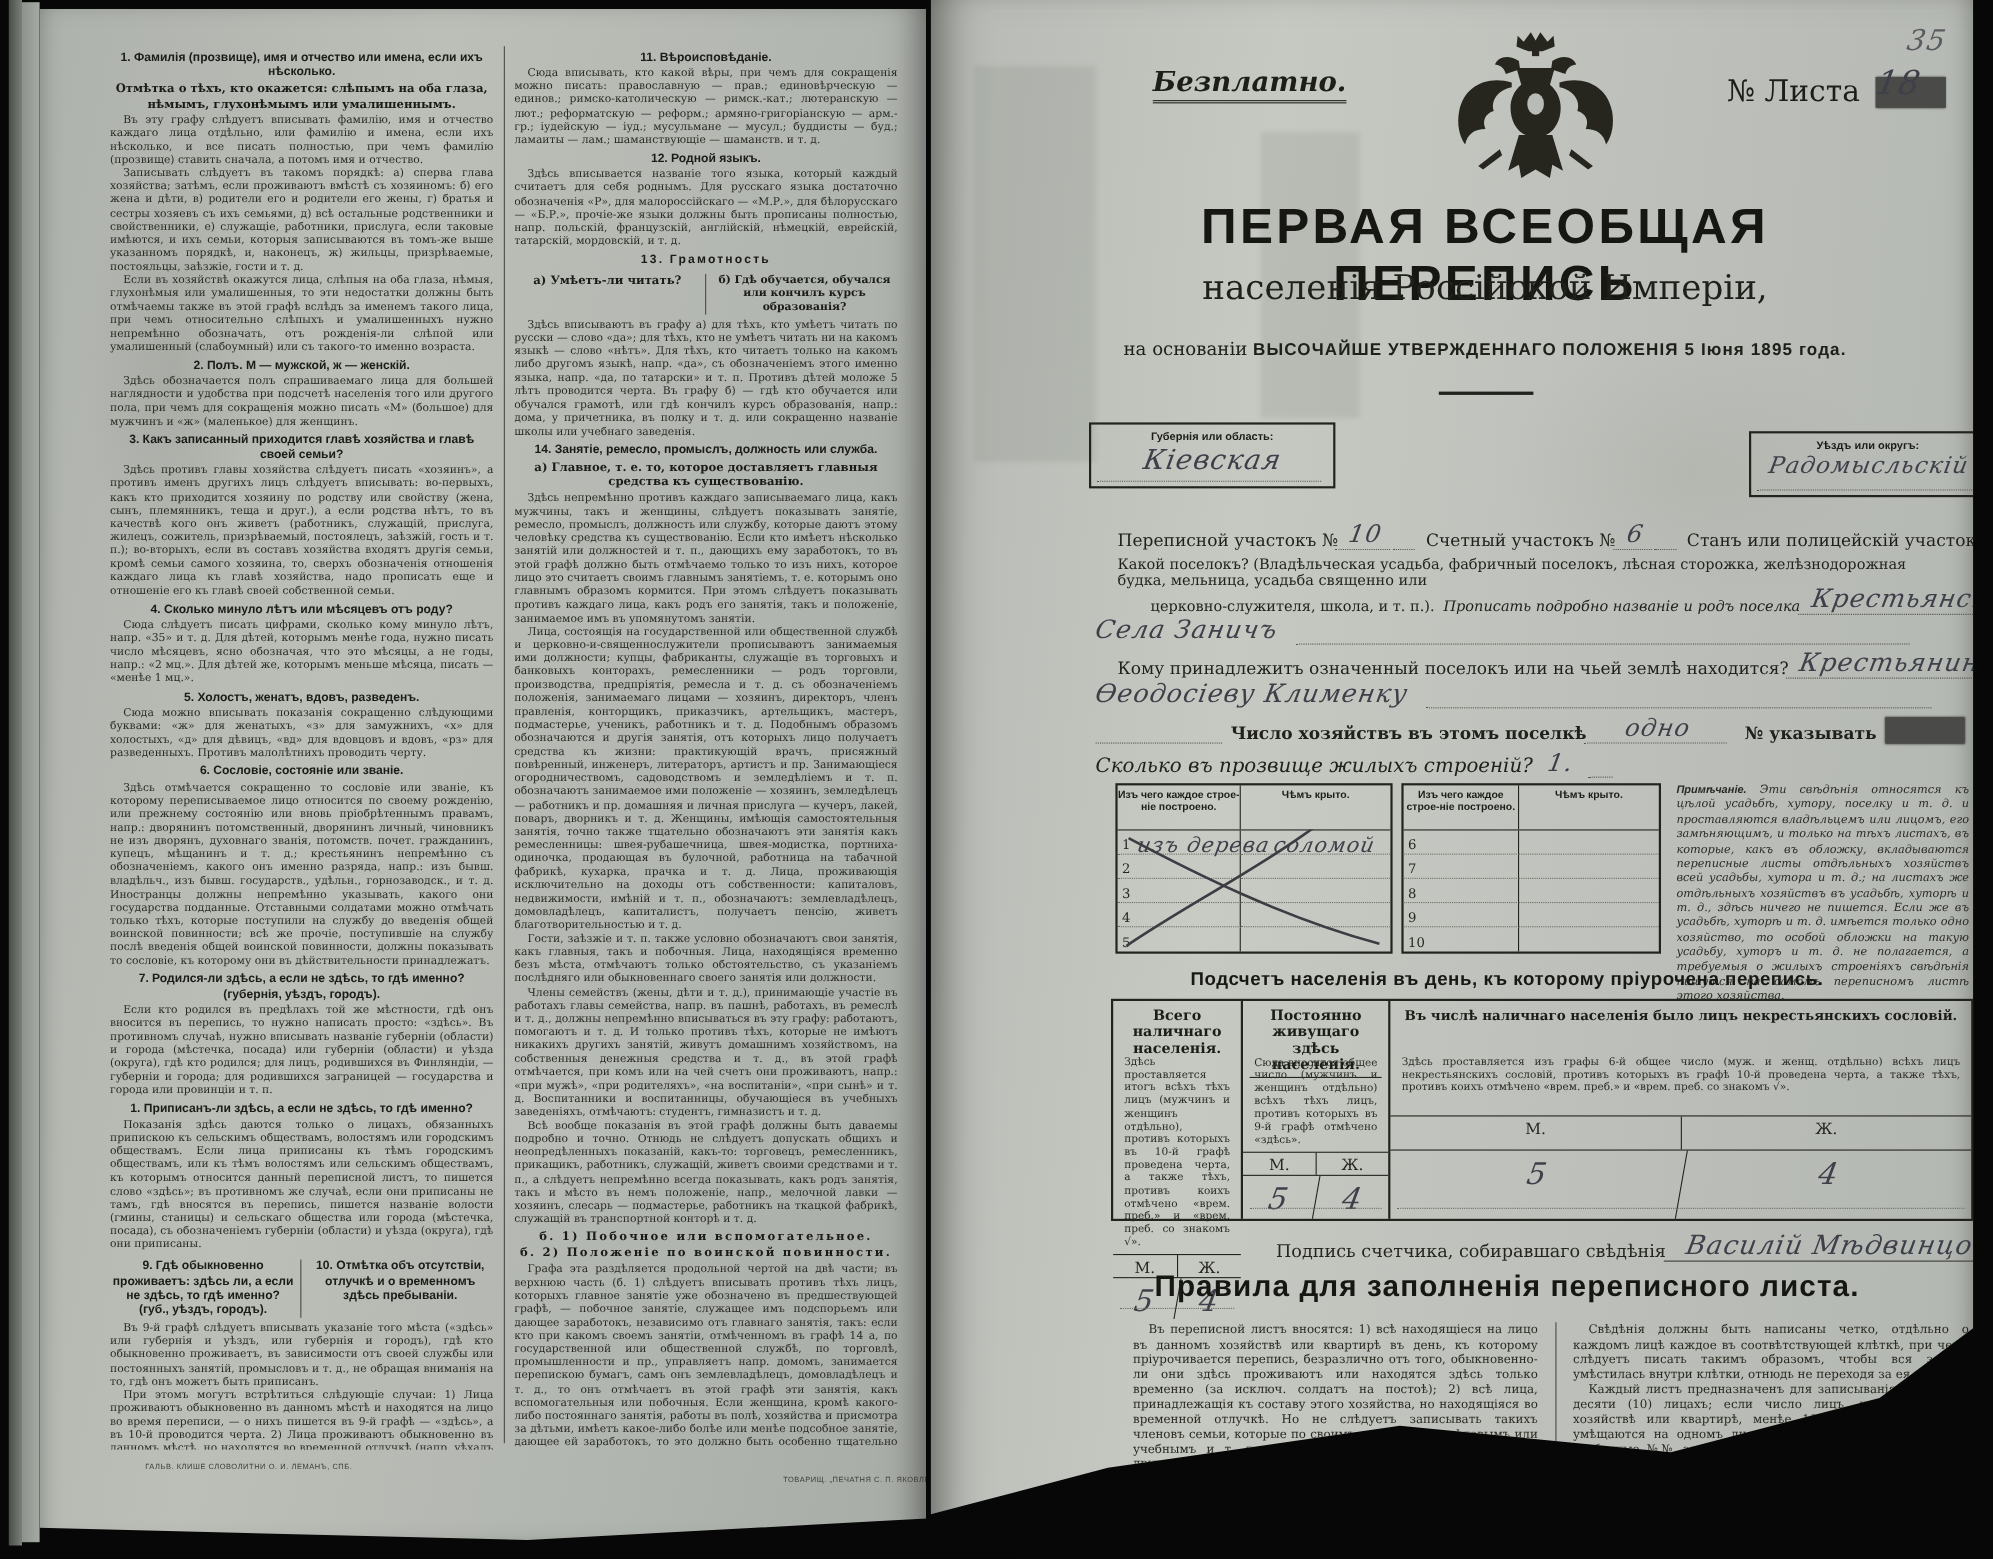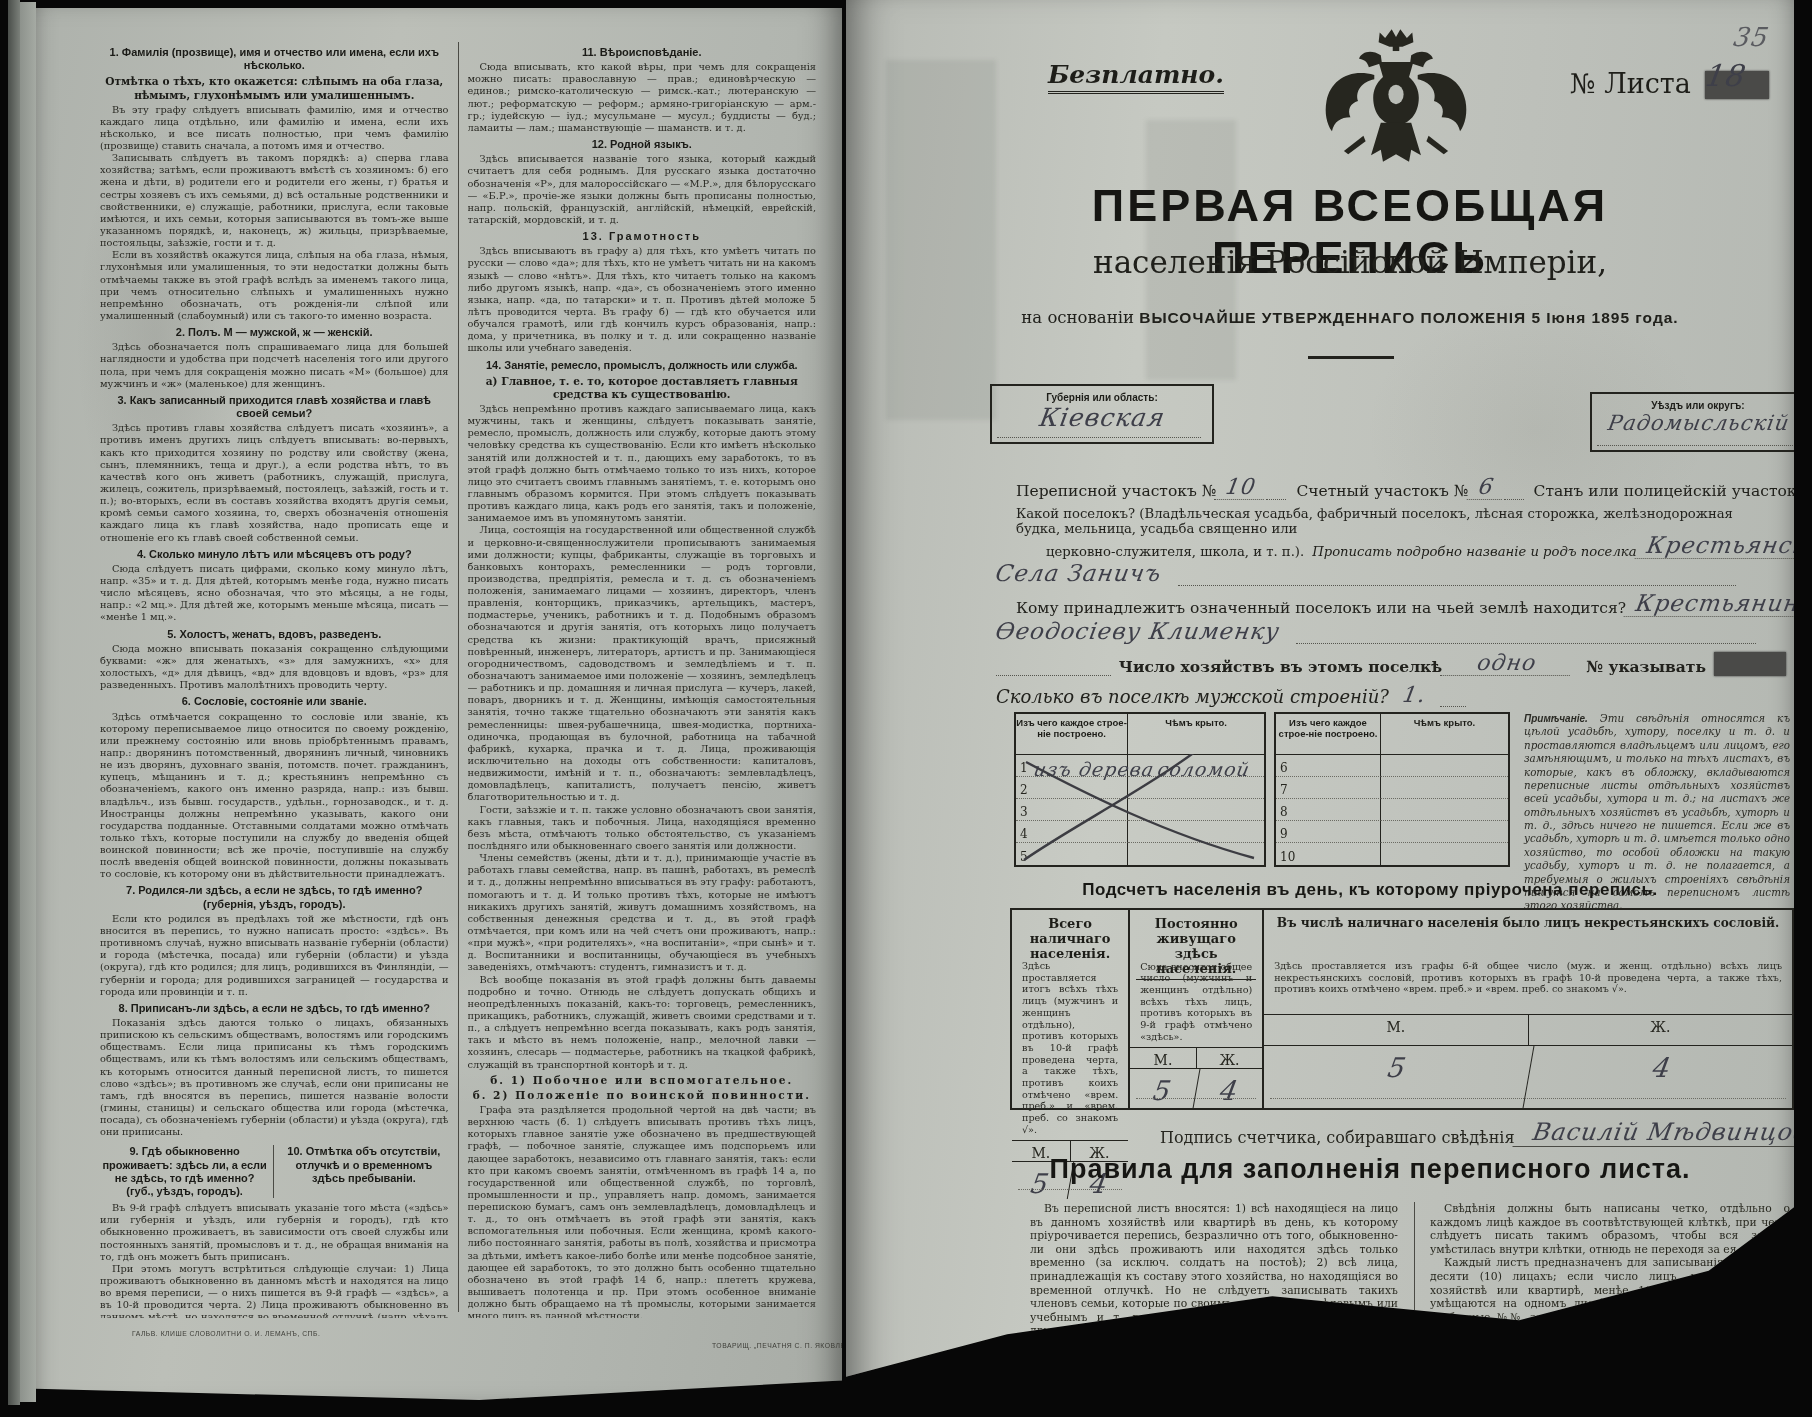--- a/index.html
+++ b/index.html
@@ -132,21 +132,21 @@
             <p>Сюда можно вписывать показанія сокращенно слѣдующими буквами: «ж» для женатыхъ, «з» для замужнихъ, «х» для холостыхъ, «д» для дѣвицъ, «вд» для вдовцовъ и вдовъ, «рз» для разведенныхъ. Противъ малолѣтнихъ проводить черту.</p>
           </div>
         <div class="h">6. Сословіе, состояніе или званіе.</div>
         <div class="b">
             <p>Здѣсь отмѣчается сокращенно то сословіе или званіе, къ которому переписываемое лицо относится по своему рожденію, или прежнему состоянію или вновь пріобрѣтеннымъ правамъ, напр.: дворянинъ потомственный, дворянинъ личный, чиновникъ не изъ дворянъ, духовнаго званія, потомств. почет. гражданинъ, купецъ, мѣщанинъ и т. д.; крестьянинъ непремѣнно съ обозначеніемъ, какого онъ именно разряда, напр.: изъ бывш. владѣльч., изъ бывш. государств., удѣльн., горнозаводск., и т. д. Иностранцы должны непремѣнно указывать, какого они государства подданные. Отставными солдатами можно отмѣчать только тѣхъ, которые поступили на службу до введенія общей воинской повинности; всѣ же прочіе, поступившіе на службу послѣ введенія общей воинской повинности, должны показывать то сословіе, къ которому они въ дѣйствительности принадлежатъ.</p>
           </div>
         <div class="h">7. Родился-ли здѣсь, а если не здѣсь, то гдѣ именно? (губернія, уѣздъ, городъ).</div>
         <div class="b">
             <p>Если кто родился въ предѣлахъ той же мѣстности, гдѣ онъ вносится въ перепись, то нужно написать просто: «здѣсь». Въ противномъ случаѣ, нужно вписывать названіе губерніи (области) и города (мѣстечка, посада) или губерніи (области) и уѣзда (округа), гдѣ кто родился; для лицъ, родившихся въ Финляндіи, — губерніи и города; для родившихся заграницей — государства и города или провинціи и т. п.</p>
           </div>
-        <div class="h">8. Приписанъ-ли здѣсь, а если не здѣсь, то гдѣ именно?</div>
+        <div class="h">1. Приписанъ-ли здѣсь, а если не здѣсь, то гдѣ именно?</div>
         <div class="b">
             <p>Показанія здѣсь даются только о лицахъ, обязанныхъ припискою къ сельскимъ обществамъ, волостямъ или городскимъ обществамъ. Если лица приписаны къ тѣмъ городскимъ обществамъ, или къ тѣмъ волостямъ или сельскимъ обществамъ, къ которымъ относится данный переписной листъ, то пишется слово «здѣсь»; въ противномъ же случаѣ, если они приписаны не тамъ, гдѣ вносятся въ перепись, пишется названіе волости (гмины, станицы) и сельскаго общества или города (мѣстечка, посада), съ обозначеніемъ губерніи (области) и уѣзда (округа), гдѣ они приписаны.</p>
           </div>
         <div class="twocol">
           <div class="c1 h" style="font-family:'Liberation Sans',sans-serif;">9. Гдѣ обыкновенно проживаетъ: здѣсь ли, а если не здѣсь, то гдѣ именно? (губ., уѣздъ, городъ).</div>
           <div class="c2 h" style="font-family:'Liberation Sans',sans-serif;">10. Отмѣтка объ отсутствіи, отлучкѣ и о временномъ здѣсь пребываніи.</div>
         </div>
         <div class="b">
             <p>Въ 9-й графѣ слѣдуетъ вписывать указаніе того мѣста («здѣсь» или губернія и уѣздъ, или губернія и городъ), гдѣ кто обыкновенно проживаетъ, въ зависимости отъ своей службы или постоянныхъ занятій, промысловъ и т. д., не обращая вниманія на то, гдѣ онъ можетъ быть приписанъ.</p>
             <p>При этомъ могутъ встрѣтиться слѣдующіе случаи: 1) Лица проживаютъ обыкновенно въ данномъ мѣстѣ и находятся на лицо во время переписи, — о нихъ пишется въ 9-й графѣ — «здѣсь», а въ 10-й проводится черта. 2) Лица проживаютъ обыкновенно въ данномъ мѣстѣ, но находятся во временной отлучкѣ (напр. уѣхалъ въ др. селеніе или городъ по дѣламъ, на ярмарку, въ гости и т. д.), тогда слѣдуетъ писать въ 9-й графѣ — «здѣсь», а въ 10-й: «во временной отлучкѣ» (сокращ.: врем. отлуч.), съ указаніемъ, куда отлучились, напр. въ такой-то городъ, уѣздъ, заграницу, въ пути туда то, въ лѣсъ и т. д. 3) Не живущія обыкновенно въ данномъ мѣстѣ, а находящіяся въ немъ только кратковременно — по торговымъ, служебнымъ или инымъ дѣламъ, гостями и т. д., — о нихъ пишется въ 9-й графѣ мѣсто ихъ обыкновеннаго проживанія — городъ или уѣздъ (округъ), губернія (область), а въ 10-й графѣ: «во временномъ пребываніи» (сокращ. врем. преб.). О лицахъ временно отлучившихся или временно пребывающихъ на срокъ менѣе 5 дней, къ указаннымъ отмѣткамъ о врем. отлуч. и врем. преб. прибавляютъ отмѣтку знакомъ √.</p>
@@ -156,20 +156,24 @@
       <div class="lp-col">
         <div class="h">11. Вѣроисповѣданіе.</div>
         <div class="b">
             <p>Сюда вписывать, кто какой вѣры, при чемъ для сокращенія можно писать: православную — прав.; единовѣрческую — единов.; римско-католическую — римск.-кат.; лютеранскую — лют.; реформатскую — реформ.; армяно-григоріанскую — арм.-гр.; іудейскую — іуд.; мусульмане — мусул.; буддисты — буд.; ламаиты — лам.; шаманствующіе — шаманств. и т. д.</p>
           </div>
         <div class="h">12. Родной языкъ.</div>
         <div class="b">
             <p>Здѣсь вписывается названіе того языка, который каждый считаетъ для себя роднымъ. Для русскаго языка достаточно обозначенія «Р», для малороссійскаго — «М.Р.», для бѣлорусскаго — «Б.Р.», прочіе-же языки должны быть прописаны полностью, напр. польскій, французскій, англійскій, нѣмецкій, еврейскій, татарскій, мордовскій, и т. д.</p>
           </div>
         <div class="h hspread">13. Грамотность</div>
+        <div class="twocol">
+          <div class="c1 hsub">а) Умѣетъ-ли читать?</div>
+          <div class="c2 hsub" style="font-size:9.8px;">б) Гдѣ обучается, обучался или кончилъ курсъ образованія?</div>
+        </div>
         <div class="b">
             <p>Здѣсь вписываютъ въ графу а) для тѣхъ, кто умѣетъ читать по русски — слово «да»; для тѣхъ, кто не умѣетъ читать ни на какомъ языкѣ — слово «нѣтъ». Для тѣхъ, кто читаетъ только на какомъ либо другомъ языкѣ, напр. «да», съ обозначеніемъ этого именно языка, напр. «да, по татарски» и т. п. Противъ дѣтей моложе 5 лѣтъ проводится черта. Въ графу б) — гдѣ кто обучается или обучался грамотѣ, или гдѣ кончилъ курсъ образованія, напр.: дома, у причетника, въ полку и т. д. или сокращенно названіе школы или учебнаго заведенія.</p>
           </div>
         <div class="h">14. Занятіе, ремесло, промыслъ, должность или служба.</div>
         <div class="hsub">а) Главное, т. е. то, которое доставляетъ главныя средства къ существованію.</div>
         <div class="b">
             <p>Здѣсь непремѣнно противъ каждаго записываемаго лица, какъ мужчины, такъ и женщины, слѣдуетъ показывать занятіе, ремесло, промыслъ, должность или службу, которые даютъ этому человѣку средства къ существованію. Если кто имѣетъ нѣсколько занятій или должностей и т. п., дающихъ ему заработокъ, то въ этой графѣ должно быть отмѣчаемо только то изъ нихъ, которое лицо это считаетъ своимъ главнымъ занятіемъ, т. е. которымъ оно главнымъ образомъ кормится. При этомъ слѣдуетъ показывать противъ каждаго лица, какъ родъ его занятія, такъ и положеніе, занимаемое имъ въ упомянутомъ занятіи.</p>
             <p>Лица, состоящія на государственной или общественной службѣ и церковно-и-священнослужители прописываютъ занимаемыя ими должности; купцы, фабриканты, служащіе въ торговыхъ и банковыхъ конторахъ, ремесленники — родъ торговли, производства, предпріятія, ремесла и т. д. съ обозначеніемъ положенія, занимаемаго лицами — хозяинъ, директоръ, членъ правленія, конторщикъ, приказчикъ, артельщикъ, мастеръ, подмастерье, ученикъ, работникъ и т. д. Подобнымъ образомъ обозначаются и другія занятія, отъ которыхъ лицо получаетъ средства къ жизни: практикующій врачъ, присяжный повѣренный, инженеръ, литераторъ, артистъ и пр. Занимающіеся огородничествомъ, садоводствомъ и земледѣліемъ и т. п. обозначаютъ занимаемое ими положеніе — хозяинъ, земледѣлецъ — работникъ и пр. домашняя и личная прислуга — кучеръ, лакей, поваръ, дворникъ и т. д. Женщины, имѣющія самостоятельныя занятія, точно также тщательно обозначаютъ эти занятія какъ ремесленницы: швея-рубашечница, швея-модистка, портниха-одиночка, продающая въ булочной, работница на табачной фабрикѣ, кухарка, прачка и т. д. Лица, проживающія исключительно на доходы отъ собственности: капиталовъ, недвижимости, имѣній и т. п., обозначаютъ: землевладѣлецъ, домовладѣлецъ, капиталистъ, получаетъ пенсію, живетъ благотворительностью и т. д.</p>
             <p>Гости, заѣзжіе и т. п. также условно обозначаютъ свои занятія, какъ главныя, такъ и побочныя. Лица, находящіяся временно безъ мѣста, отмѣчаютъ только обстоятельство, съ указаніемъ послѣдняго или обыкновеннаго своего занятія или должности.</p>
             <p>Члены семействъ (жены, дѣти и т. д.), принимающіе участіе въ работахъ главы семейства, напр. въ пашнѣ, работахъ, въ ремеслѣ и т. д., должны непремѣнно вписываться въ эту графу: работаютъ, помогаютъ и т. д. И только противъ тѣхъ, которые не имѣютъ никакихъ другихъ занятій, живутъ домашнимъ хозяйствомъ, на собственныя денежныя средства и т. д., въ этой графѣ отмѣчается, при комъ или на чей счетъ они проживаютъ, напр.: «при мужѣ», «при родителяхъ», «на воспитаніи», «при сынѣ» и т. д. Воспитанники и воспитанницы, обучающіеся въ учебныхъ заведеніяхъ, отмѣчаютъ: студентъ, гимназистъ и т. д.</p>
@@ -268,21 +272,21 @@
       </div>
 
       <div class="abs formline" style="left:6px;top:650px;width:790px;">
         <span class="dots"></span>
         <span style="margin-left:8px;font-weight:bold;">Число хозяйствъ въ этомъ поселкѣ</span>
         <span class="hwv hw" style="font-size:22px;min-width:110px;text-align:center;">одно</span>
         <span style="margin-left:14px;font-weight:bold;">№ указывать</span>
         <span class="stamp" style="width:72px;height:24px;margin-left:8px;"></span>
       </div>
       <div class="abs formline ital" style="left:6px;top:682px;width:470px;font-size:18px;">
-        <span>Сколько въ поселкѣ мужской строеній?</span>
+        <span>Сколько въ прозвище жилыхъ строеній?</span>
         <span class="hw" style="font-size:22px;padding:0 14px;">1.</span>
         <span class="dots"></span>
       </div>
 
       <div class="abs btable" style="left:24px;top:712px;width:248px;">
         <div class="bhead">
           <div class="bm">Изъ чего каждое строе-ніе построено.</div>
           <div class="br">Чѣмъ крыто.</div>
         </div>
         <div class="brow">

